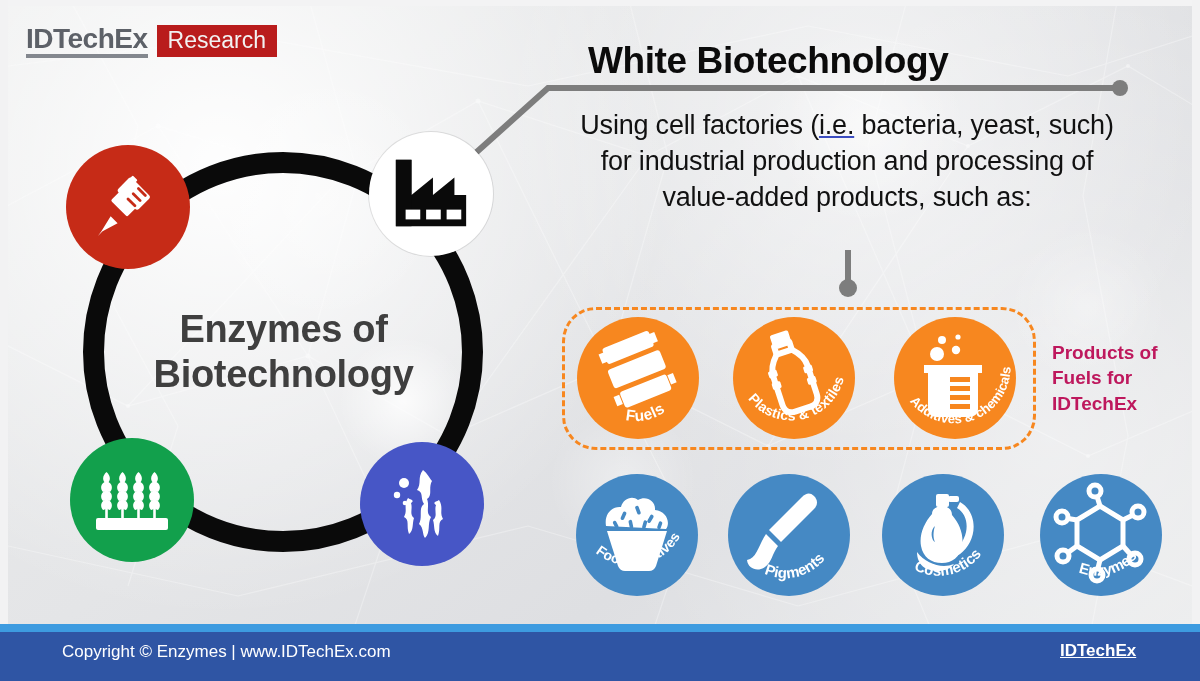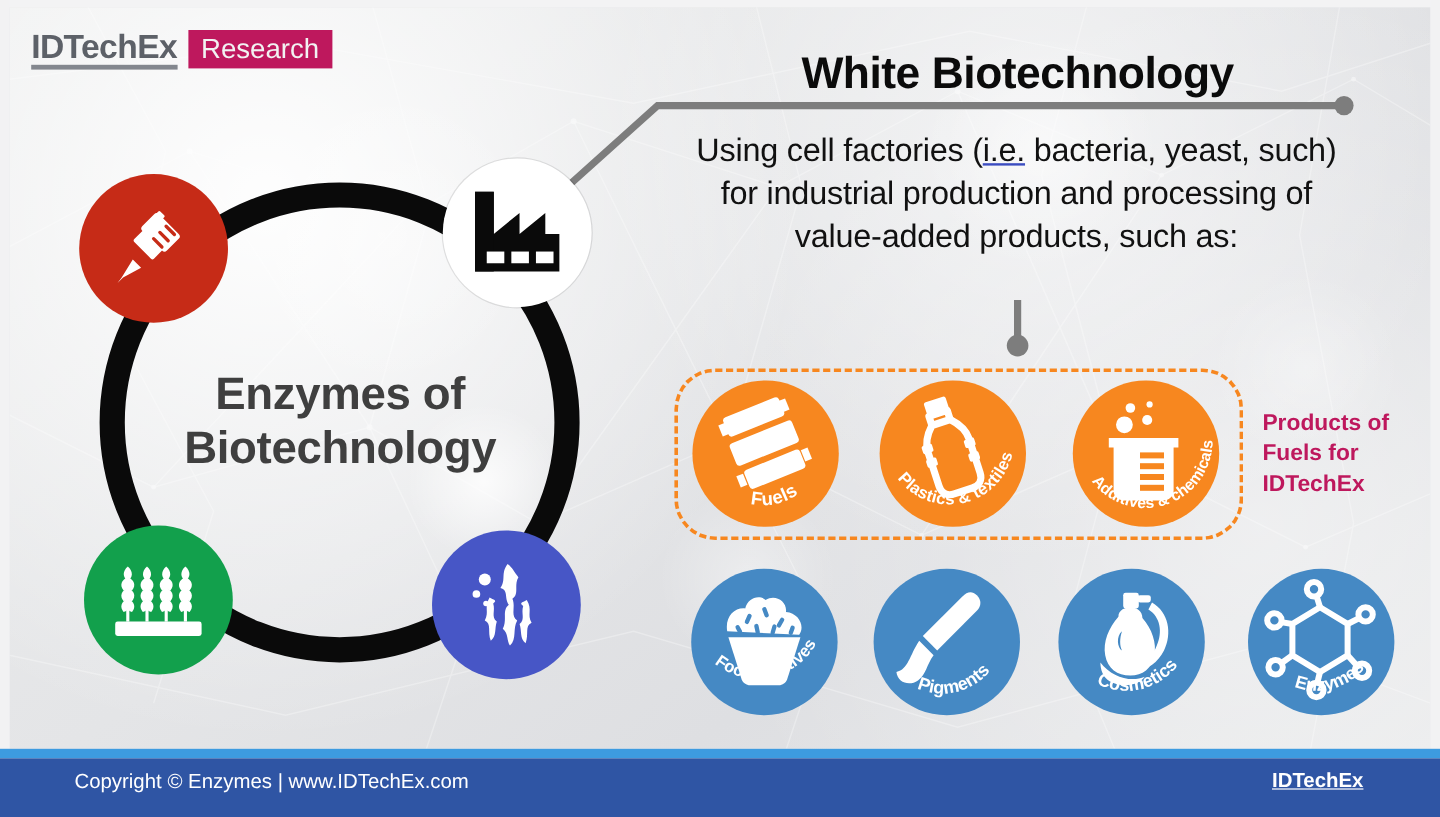--- a/index.html
+++ b/index.html
@@ -30,21 +30,21 @@
   .bg-net{position:absolute;inset:0;opacity:.55;}
   .glow{position:absolute;border-radius:50%;background:radial-gradient(circle,rgba(255,255,255,.95),rgba(255,255,255,0) 70%);pointer-events:none;}
 
   
   .logo{position:absolute;left:26px;top:24px;display:flex;align-items:center;}
   .logo-main{
     font-size:28px;font-weight:bold;color:#5d6168;letter-spacing:-.5px;
     border-bottom:4px solid #83878e;padding-bottom:1px;line-height:1.05;
   }
   .logo-badge{
-    margin-left:9px;background:#be185d;color:#f2f2f2;font-size:23px;
+    margin-left:9px;background:#b91c1c;color:#f2f2f2;font-size:23px;
     padding:3px 11px 5px 11px;line-height:1.05;font-weight:normal;
   }
 
   
   .wheel{position:absolute;left:66px;top:132px;width:435px;height:440px;}
   .wheel-ring{
     position:absolute;left:17px;top:20px;width:400px;height:400px;
     border:21px solid #0a0a0a;border-radius:50%;box-sizing:border-box;
   }
   .wheel-title{
@@ -59,21 +59,21 @@
   .node-red{width:124px;height:124px;left:0px;top:13px;background:#c62b17;}
   .node-white{width:124px;height:124px;left:303px;top:0px;background:#ffffff;box-shadow:0 0 0 1px rgba(0,0,0,.10);}
   .node-green{width:124px;height:124px;left:4px;top:306px;background:#12a04c;}
   .node-blue{width:124px;height:124px;left:294px;top:310px;background:#4756c6;}
 
   
   .conn{position:absolute;left:0;top:0;width:1200px;height:681px;pointer-events:none;}
 
   
   .title{
-    position:absolute;left:588px;top:40px;width:520px;text-align:center;
+    position:absolute;left:588px;top:40px;width:520px;
     font-size:37px;font-weight:bold;color:#0b0b0b;letter-spacing:-.4px;
   }
   .body-text{
     position:absolute;left:574px;top:108px;width:546px;text-align:center;
     font-size:27px;color:#111111;line-height:1.33;letter-spacing:-.2px;
   }
   .body-text u{text-decoration-color:#3b4cc0;}
 
   
   .focus-box{

